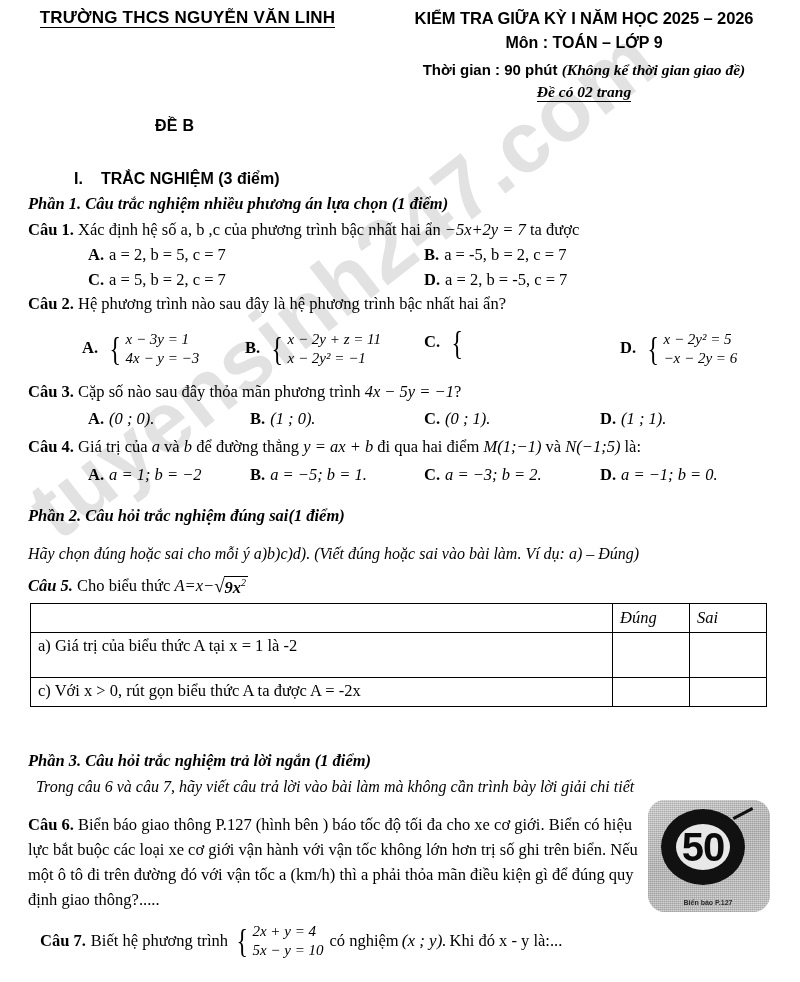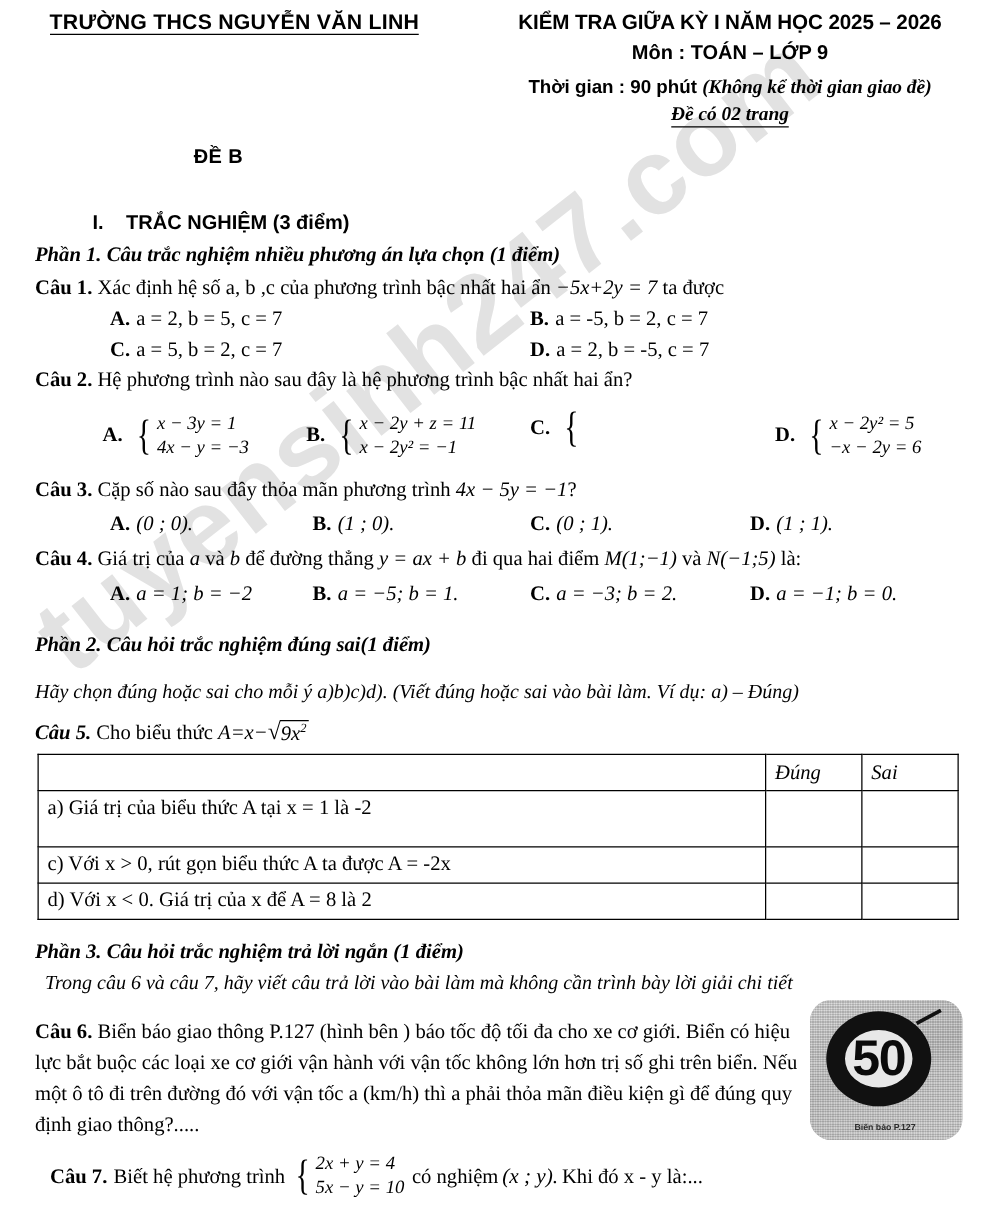--- a/index.html
+++ b/index.html
@@ -467,46 +467,41 @@
     <div class="phan-head" style="top:506px;">Phần 2. Câu hỏi trắc nghiệm đúng sai(1 điểm)</div>
 
     <div class="q-line" style="top:545px; font-style:italic; font-size:16px;">Hãy chọn đúng hoặc sai cho mỗi ý a)b)c)d). (Viết đúng hoặc sai vào bài làm. Ví dụ: a) – Đúng)</div>
 
     <div class="q-line" style="top:576px;">
       <span class="q-label" style="font-style:italic;">Câu 5.</span>
       <span>Cho biểu thức</span>
       <span class="sqrt">
         <span style="font-style:italic;">A=x−</span>
           <span class="rad">√</span>
-          <span class="bar"><span style="font-style:italic;">9x</span><sup class="pw">2</sup></span>
+          <span class="bar"><span style="font-style:italic;font-weight:bold;">9x</span><sup class="pw">2</sup></span>
       </span>
     </div>
 
     <table class="tf-table">
       <tbody>
           <tr class="hdr">
         <td></td>
         <td class="c-stat">Đúng</td>
         <td class="c-stat">Sai</td>
       </tr>
       <tr class="r-tall">
         <td>a) Giá trị của biểu thức A tại x = 1 là -2</td>
         <td class="blank"></td>
         <td class="blank"></td>
       </tr>
       <tr class="r-short">
         <td>c) Với x &gt; 0, rút gọn biểu thức A ta được A = -2x</td>
         <td class="blank"></td>
         <td class="blank"></td>
       </tr>
-      <tr class="r-short">
-        <td>d) Với x &lt; 0. Giá trị của x để A = 8 là 2</td>
-        <td class="blank"></td>
-        <td class="blank"></td>
-      </tr>
     </tbody>
       </table>
 
     <div class="phan-head" style="top:751px;">Phần 3. Câu hỏi trắc nghiệm trả lời ngắn (1 điểm)</div>
 
     <div class="q-line" style="top:778px; left:36px; font-style:italic; font-size:16px;">Trong câu 6 và câu 7, hãy viết câu trả lời vào bài làm mà không cần trình bày lời giải chi tiết</div>
 
     <div class="q6-block">
       <b>Câu 6.</b>
       <span>Biển báo giao thông P.127 (hình bên ) báo tốc độ tối đa cho xe cơ giới. Biển có hiệu lực bắt buộc các loại xe cơ giới vận hành với vận tốc không lớn hơn trị số ghi trên biển. Nếu một ô tô đi trên đường đó với vận tốc a (km/h) thì a phải thỏa mãn điều kiện gì để đúng quy định giao thông?.....</span>

